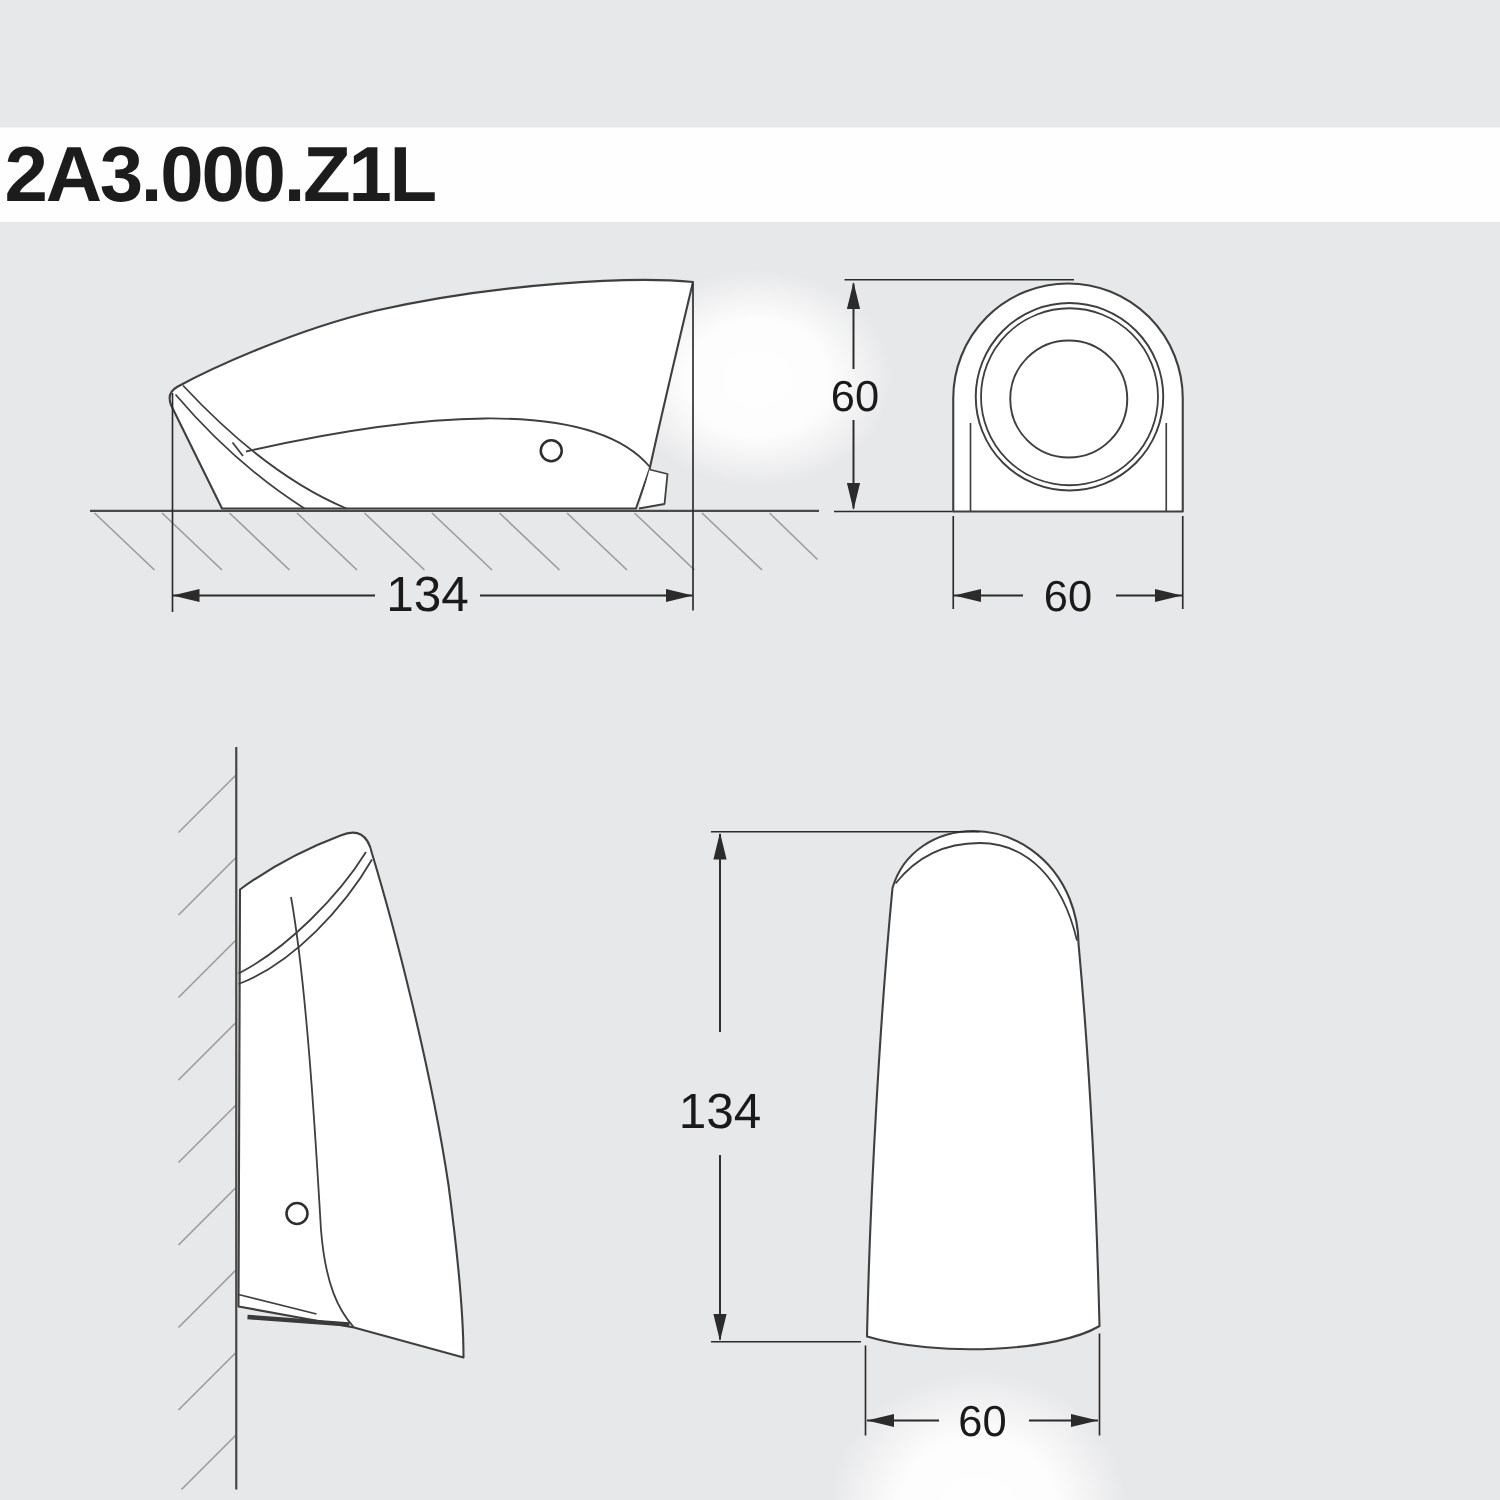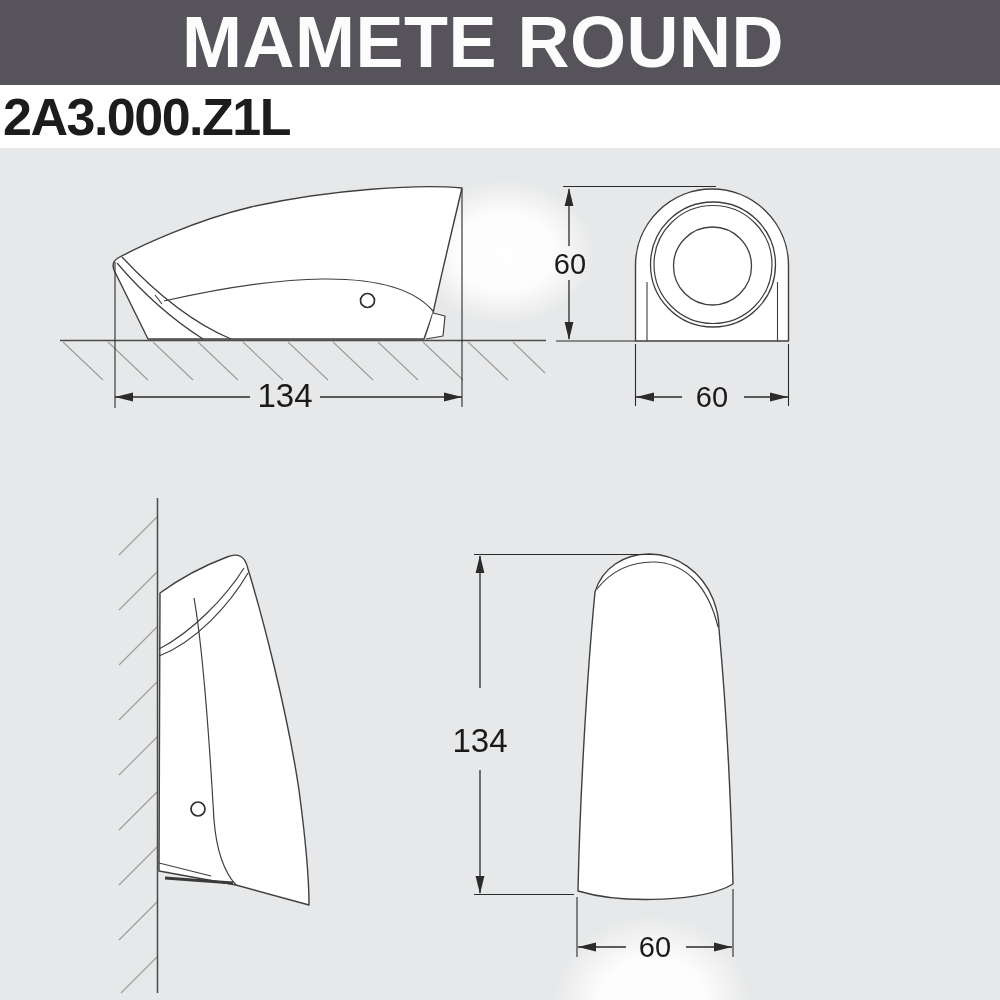--- a/index.html
+++ b/index.html
@@ -17,23 +17,20 @@
   svg{position:absolute;left:0;top:0;}
   svg text{font-family:"Liberation Sans",sans-serif;fill:#1a1a1a;}
   .dim-lg{font-size:33px;}
   .dim-sm{font-size:29px;}
 </style>
 </head>
 <body>
 
 <div class="page">
 
-  <div class="header">
-    <span class="title">MAMETE ROUND</span>
-  </div>
 
   <div class="codebar">
     <span class="code left">2A3.000.Z1L</span>
   </div>
 
   <svg width="1000" height="1000" viewBox="0 0 1000 1000">
     <defs>
       <radialGradient id="glowGrad" cx="50%" cy="50%" r="50%">
         <stop offset="0%" stop-color="#ffffff" stop-opacity="0.97"></stop>
         <stop offset="42%" stop-color="#ffffff" stop-opacity="0.9"></stop>

